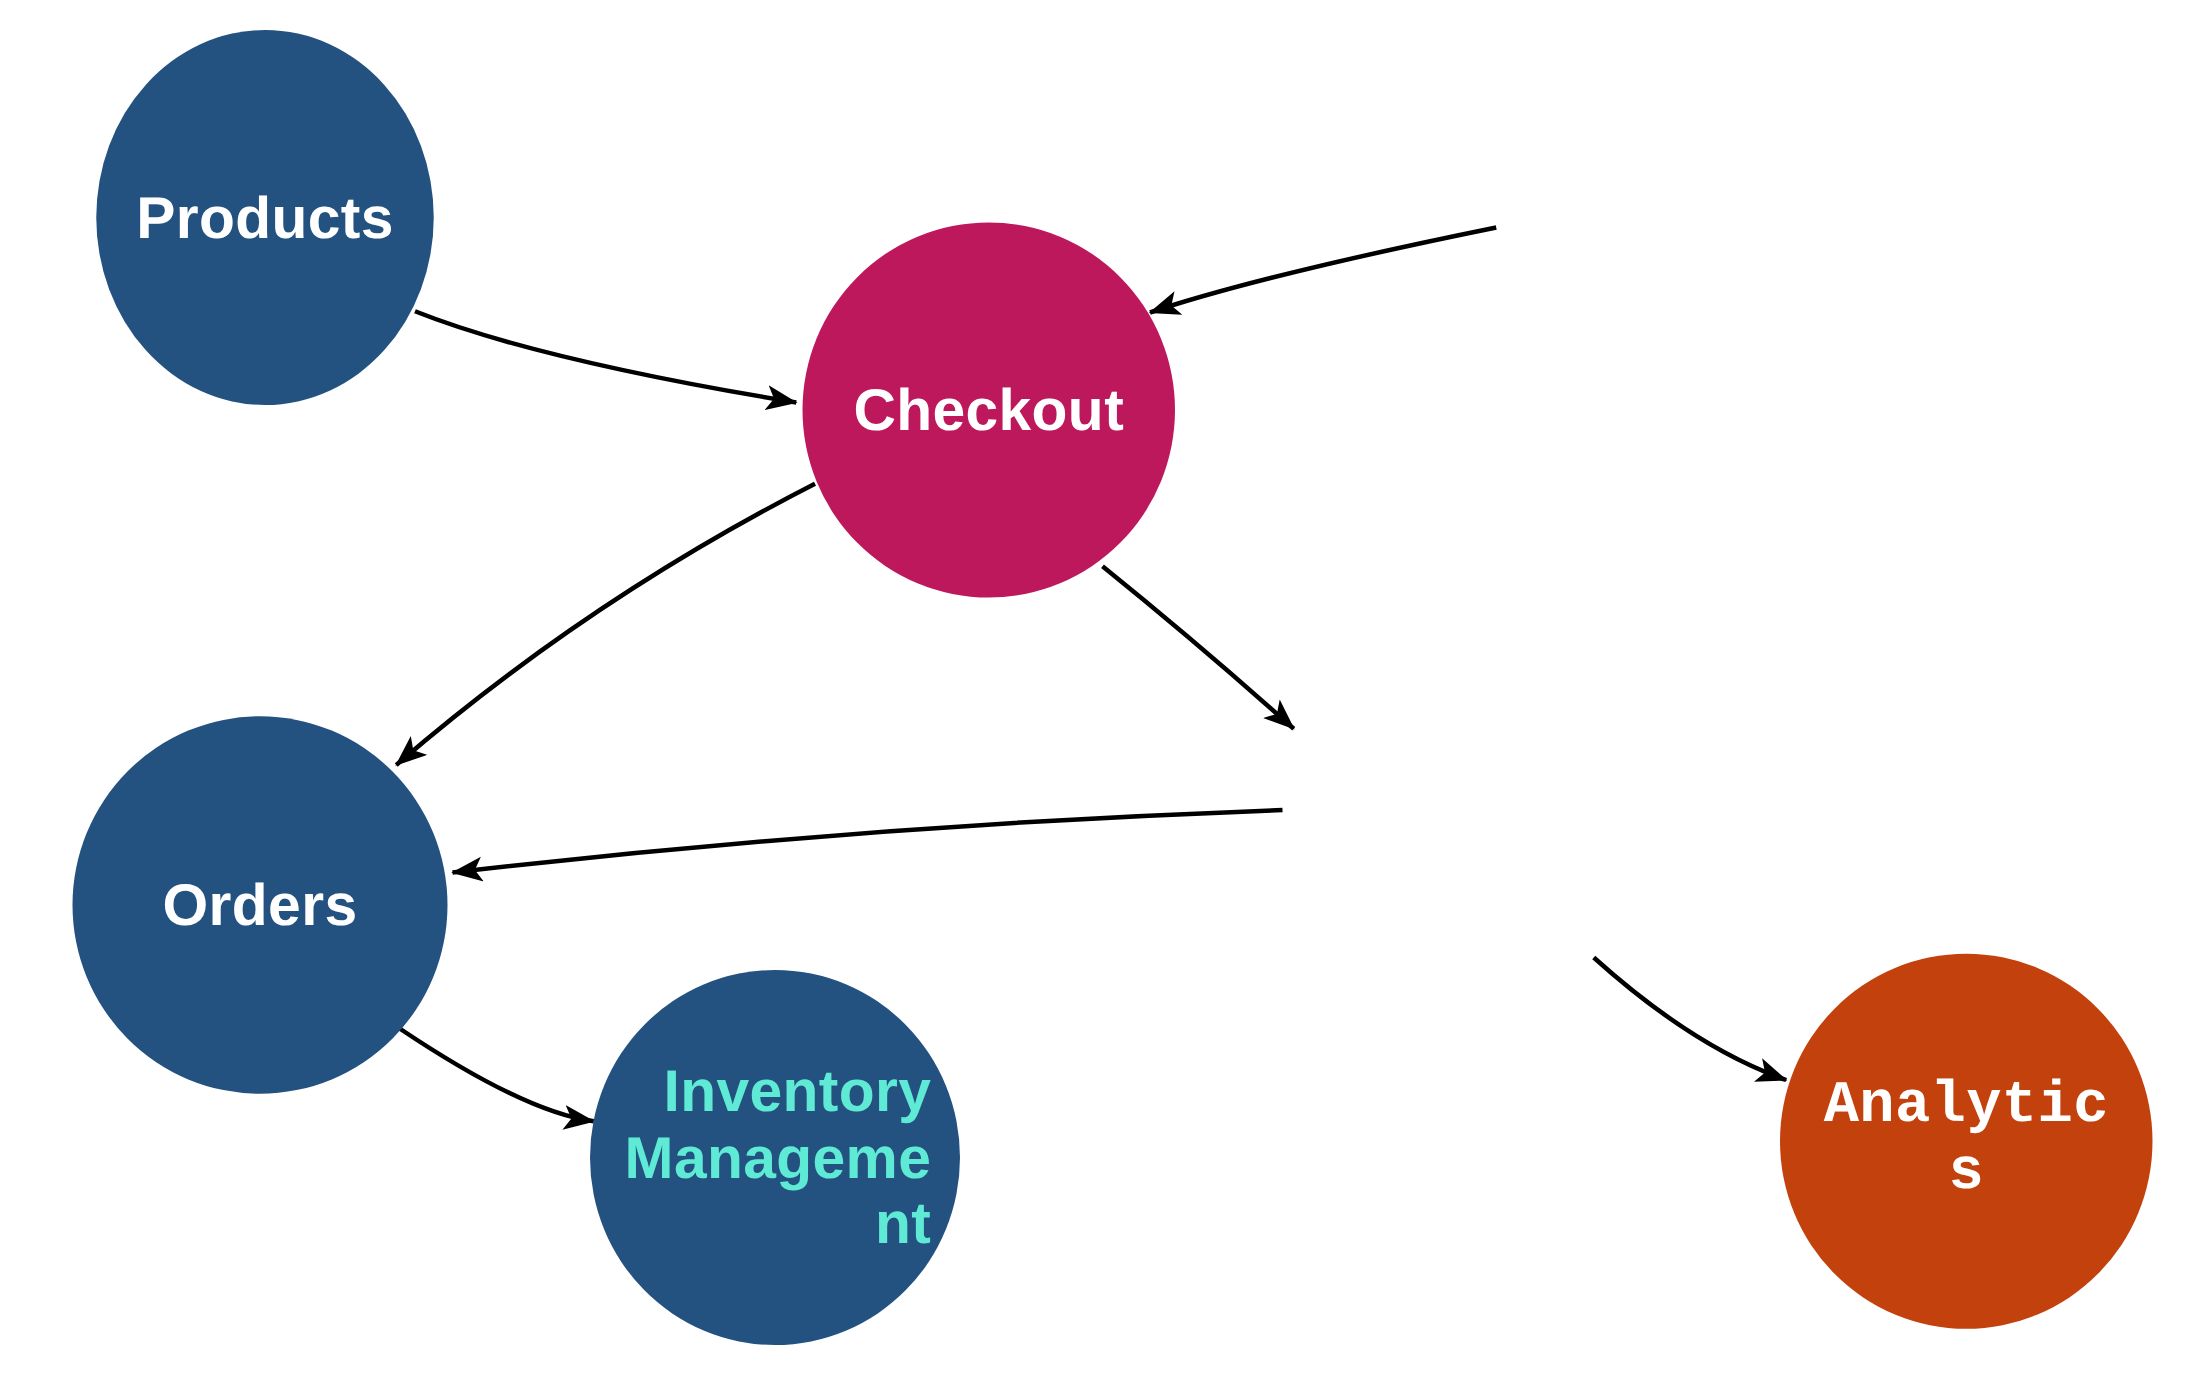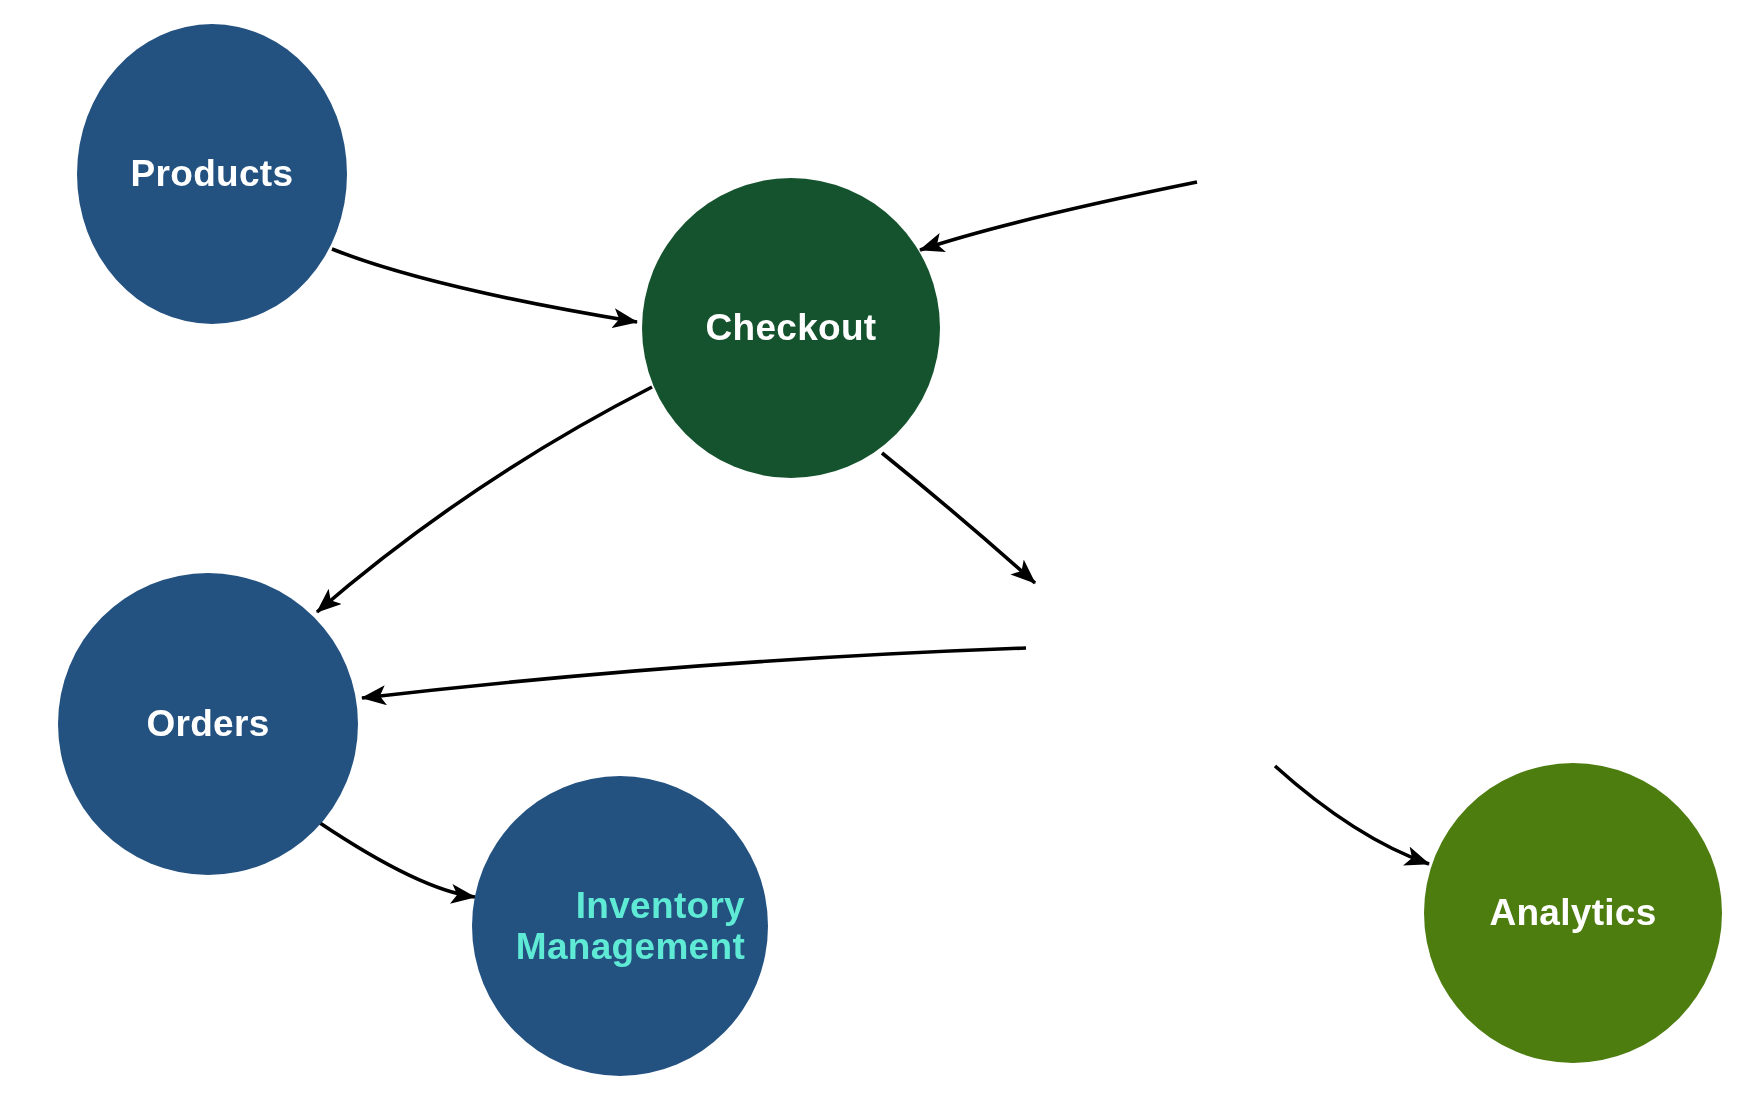--- a/index.html
+++ b/index.html
@@ -34,21 +34,21 @@
     position: absolute;
     border-radius: 50%;
     display: flex;
     align-items: center;
     justify-content: center;
     box-sizing: border-box;
   }
   .node .label {
     display: block;
     text-align: center;
-    font-size: 37px;
+    font-size: 47px;
     font-weight: 700;
     letter-spacing: 0.3px;
     line-height: 1.12;
     max-width: 250px;
     word-wrap: break-word;
   }
 </style>
 </head>
 <body style="background: rgb(255, 255, 255);">
 
@@ -65,26 +65,26 @@
     <path class="edge" marker-end="url(#arrowhead)" d="M 652 387 Q 470 480 317 612" stroke="#000000"></path>
     <path class="edge" marker-end="url(#arrowhead)" d="M 882 453 Q 960 516 1035 583" stroke="#000000"></path>
     <path class="edge" marker-end="url(#arrowhead)" d="M 1026 648 Q 690 660 362 698" stroke="#000000"></path>
     <path class="edge" marker-end="url(#arrowhead)" d="M 320 823 Q 420 890 475 897" stroke="#000000"></path>
     <path class="edge" marker-end="url(#arrowhead)" d="M 1275 766 Q 1355 838 1429 864" stroke="#000000"></path>
   </svg>
 
   <div class="node" style="left: 77px; top: 24px; width: 270px; height: 300px; background: rgb(35, 81, 128);">
     <span class="label" style="color: rgb(255, 255, 255);">Products</span>
   </div>
-  <div class="node" style="left: 642px; top: 178px; width: 298px; height: 300px; background: #14532d; justify-content: center;">
+  <div class="node" style="left: 642px; top: 178px; width: 298px; height: 300px; background: #be185d; justify-content: center;">
     <span class="label" style="color: rgb(255, 255, 255);">Checkout</span>
   </div>
   <div class="node" style="left: 58px; top: 573px; width: 300px; height: 302px; background: rgb(35, 81, 128);">
     <span class="label" style="color: rgb(255, 255, 255);">Orders</span>
   </div>
   <div class="node" style="left: 472px; top: 776px; width: 296px; height: 300px; background: rgb(35, 81, 128);">
     <span class="label" style="color: #5eead4; text-align: right;">Inventory Management</span>
   </div>
-  <div class="node" style="left: 1424px; top: 763px; width: 298px; height: 300px; background: #4d7c0f;">
+  <div class="node" style="left: 1424px; top: 763px; width: 298px; height: 300px; background: #c2410c; font-family: Liberation Mono, monospace;">
     <span class="label" style="color: rgb(255, 255, 255);">Analytics</span>
   </div>
 
 </div>
 
 </body></html>

